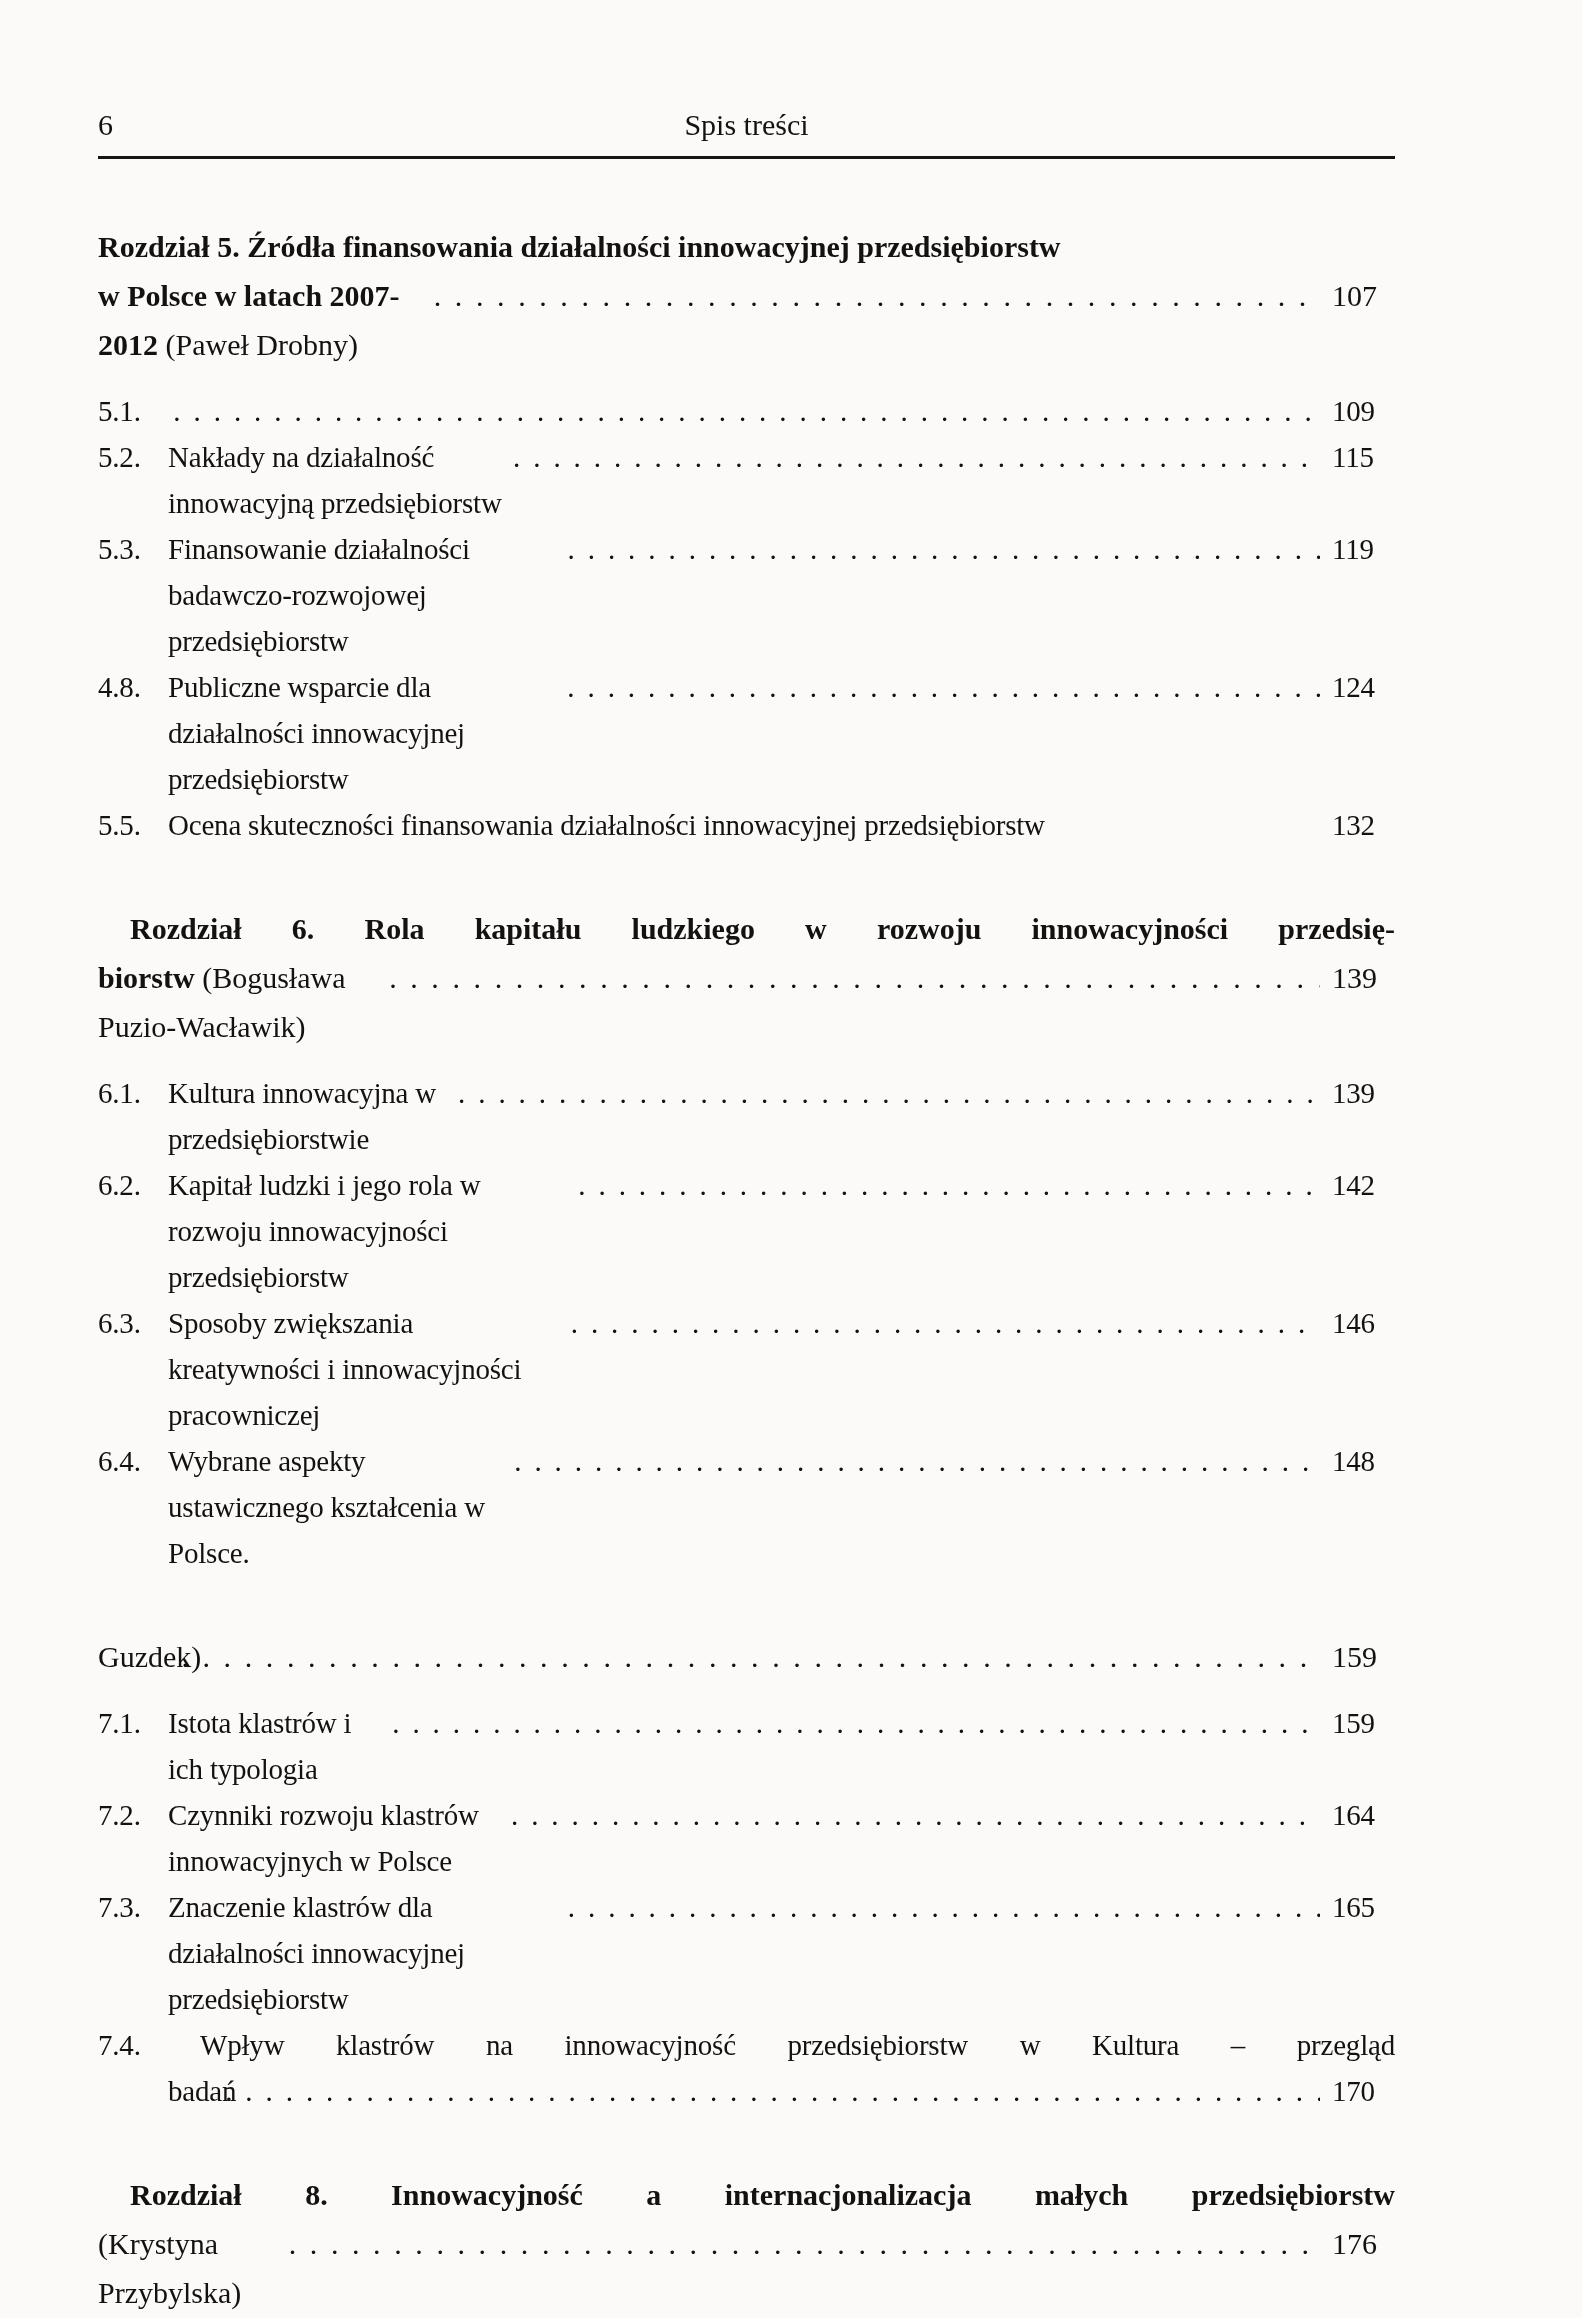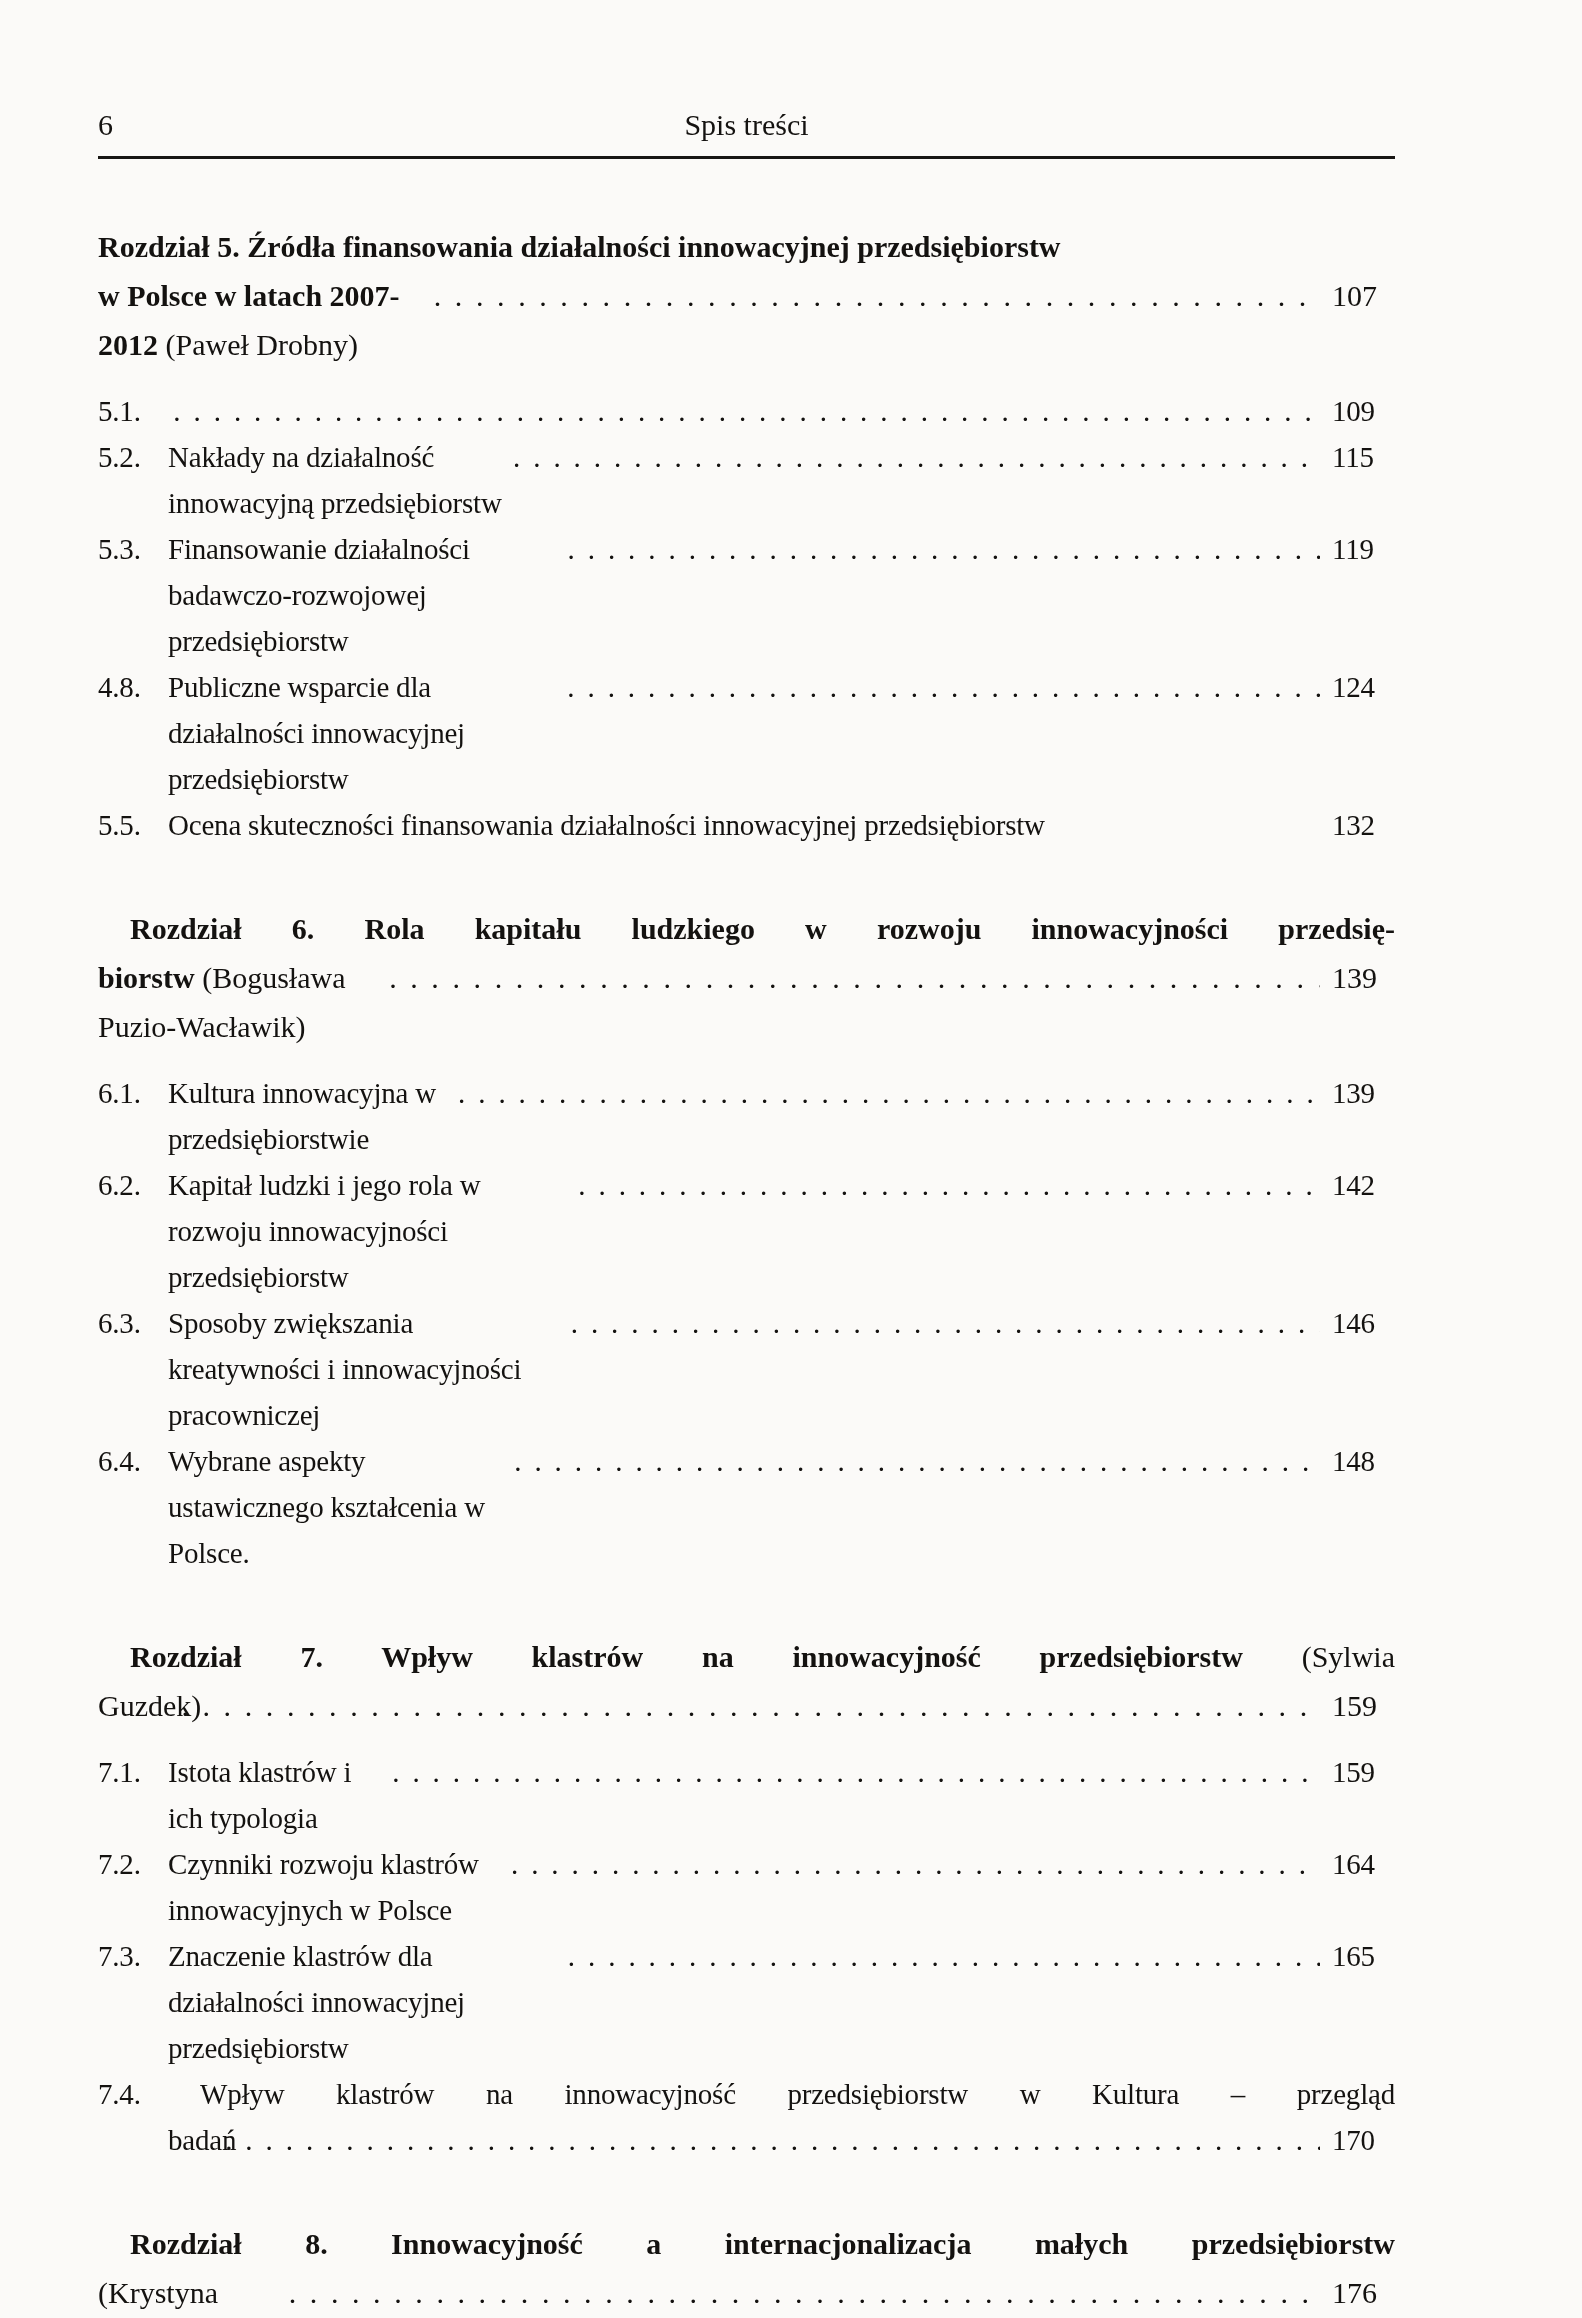--- a/index.html
+++ b/index.html
@@ -144,23 +144,20 @@
             <span class="num">6.4.</span>
             <span class="text"><span>Wybrane aspekty ustawicznego kształcenia w Polsce.</span></span>
             <span class="leader dotted"></span>
             <span class="pageref">148</span>
           </div>
         </div>
       </section>
       <section class="chapter">
         <div class="heading">
           <div class="line hline">
-            <span class="text j"><span class="b ">Rozdział 7. Wpływ klastrów na innowacyjność przedsiębiorstw </span><span class="i">(Sylwia</span></span>
-          </div>
-          <div class="line hline">
             <span class="text"><span class="i">Guzdek)</span></span>
             <span class="leader dotted"></span>
             <span class="pageref">159</span>
           </div>
         </div>
         <div class="items">
           <div class="line">
             <span class="num">7.1.</span>
             <span class="text"><span>Istota klastrów i ich typologia </span></span>
             <span class="leader dotted"></span>

